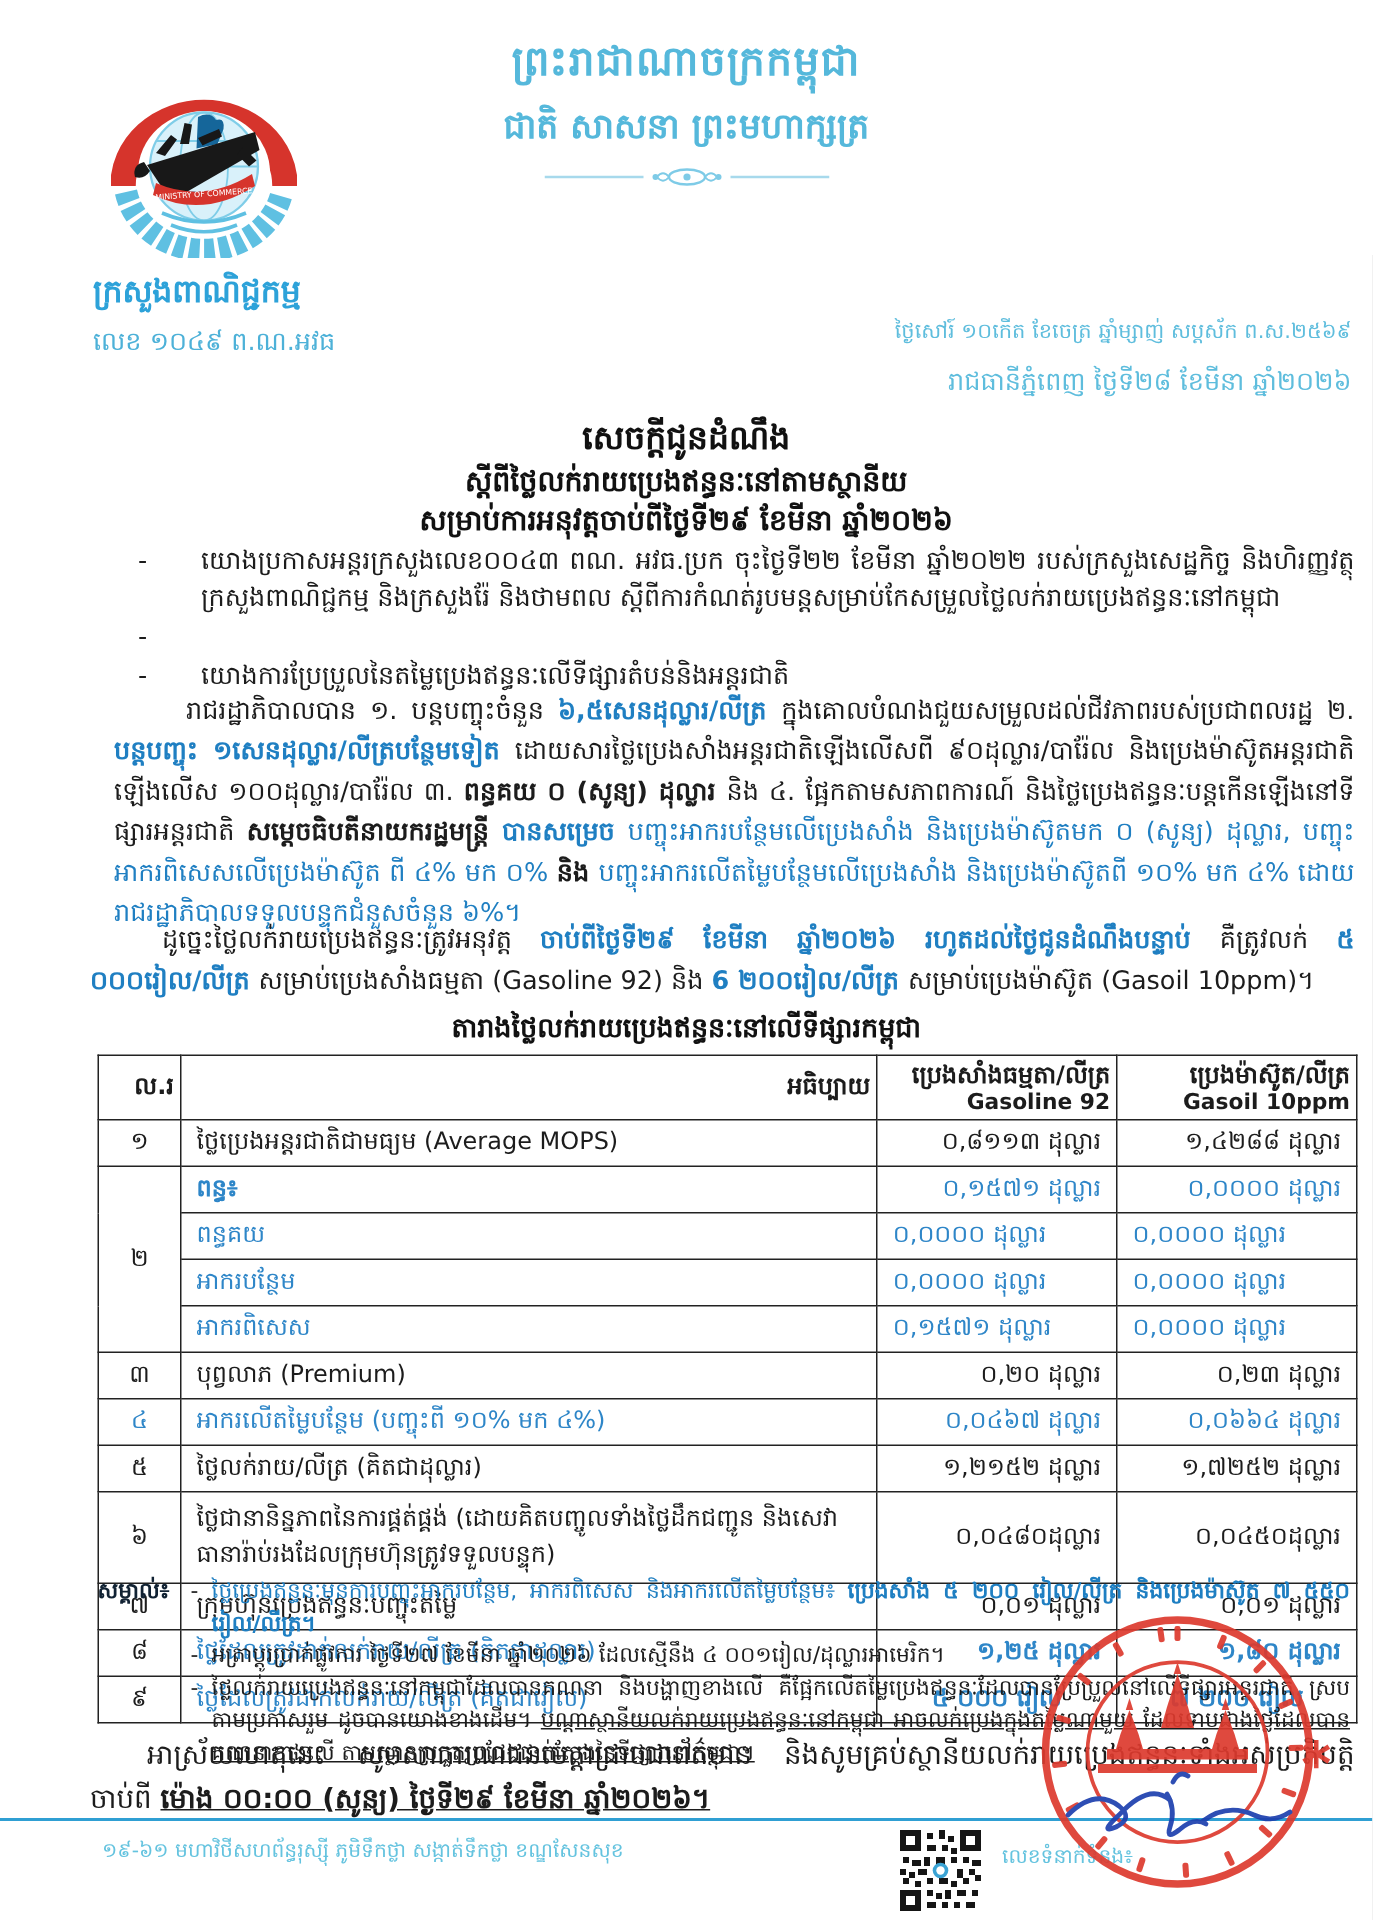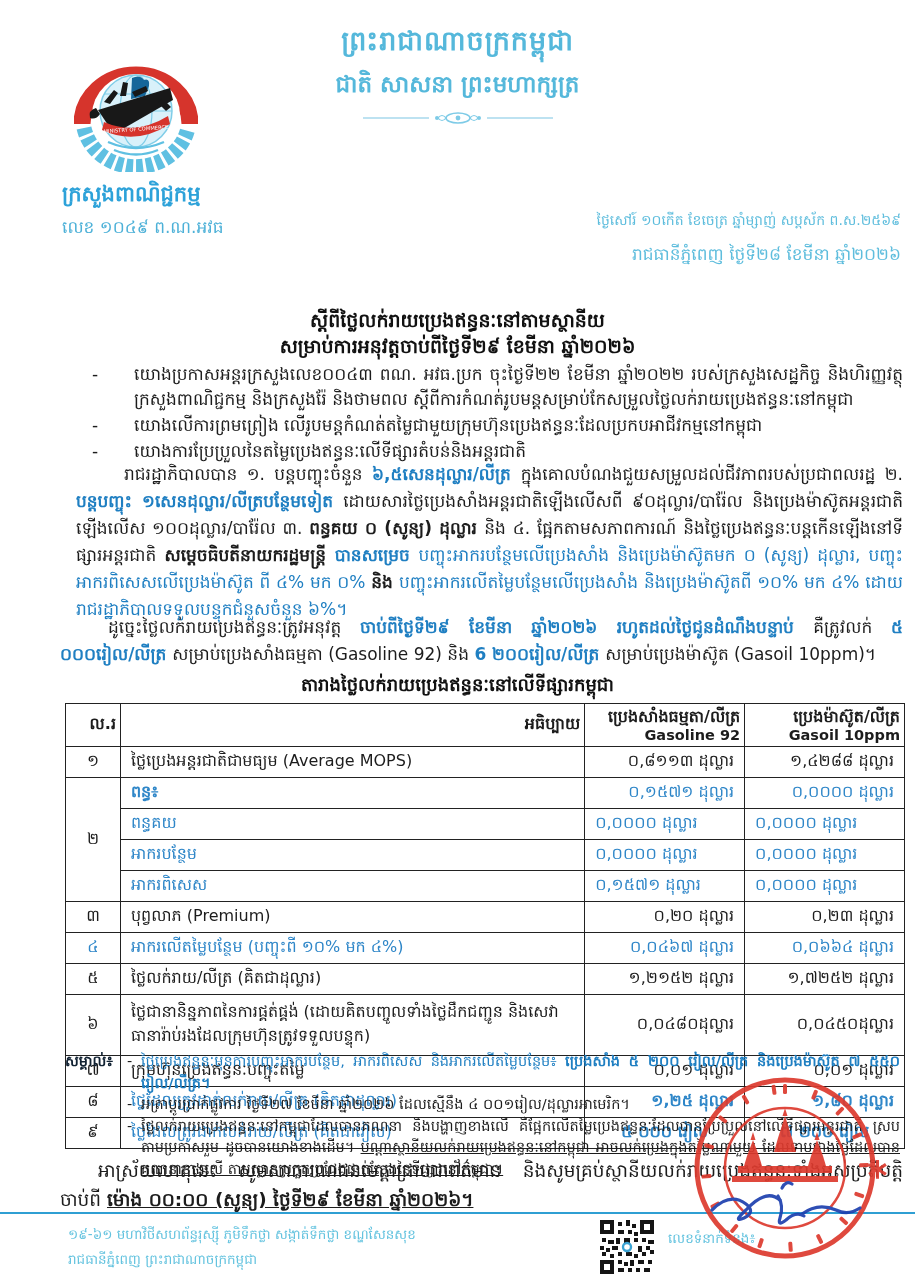--- a/index.html
+++ b/index.html
@@ -119,31 +119,31 @@
       <text x="62" y="73" text-anchor="middle" font-size="5.2" fill="#ffffff" font-family="DejaVu Sans, sans-serif" transform="rotate(-4 62 73)">MINISTRY OF COMMERCE</text>
       <path d="M34,84 q28,12 56,0 M40,92 q22,9 44,0" fill="none" stroke="#5fc0e2" stroke-width="2.4"></path>
     </svg>
   </div>
 
   <div class="abs ministry-name">ក្រសួងពាណិជ្ជកម្ម</div>
   <div class="abs doc-number">លេខ ១០៤៩ ព.ណ.អវធ</div>
   <div class="abs date-line1">ថ្ងៃសៅរ៍ ១០កើត ខែចេត្រ ឆ្នាំម្សាញ់ សប្តស័ក ព.ស.២៥៦៩</div>
   <div class="abs date-line2">រាជធានីភ្នំពេញ ថ្ងៃទី២៨ ខែមីនា ឆ្នាំ២០២៦</div>
 
+  <div class="abs center title1">សេចក្តីជូនដំណឹង</div>
   <div class="abs center title2">ស្តីពីថ្លៃលក់រាយប្រេងឥន្ធនៈនៅតាមស្ថានីយ</div>
   <div class="abs center title3">សម្រាប់ការអនុវត្តចាប់ពីថ្ងៃទី២៩ ខែមីនា ឆ្នាំ២០២៦</div>
 
   <div class="abs refs">
     <div class="ref-item">
       <span class="ref-dash">-</span>
       <span>យោងប្រកាសអន្តរក្រសួងលេខ០០៤៣ ពណ. អវធ.ប្រក ចុះថ្ងៃទី២២ ខែមីនា ឆ្នាំ២០២២ របស់ក្រសួងសេដ្ឋកិច្ច និងហិរញ្ញវត្ថុ ក្រសួងពាណិជ្ជកម្ម និងក្រសួងរ៉ែ និងថាមពល ស្តីពីការកំណត់រូបមន្តសម្រាប់កែសម្រួលថ្លៃលក់រាយប្រេងឥន្ធនៈនៅកម្ពុជា</span>
     </div>
     <div class="ref-item">
       <span class="ref-dash">-</span>
-      <span>យោងលើការព្រមព្រៀង លើរូបមន្តកំណត់តម្លៃជាមួយក្រុមហ៊ុនប្រេងឥន្ធនៈដែលប្រកបអាជីវកម្មនៅកម្ពុជា</span>
     </div>
     <div class="ref-item">
       <span class="ref-dash">-</span>
       <span>យោងការប្រែប្រួលនៃតម្លៃប្រេងឥន្ធនៈលើទីផ្សារតំបន់និងអន្តរជាតិ</span>
     </div>
   </div>
 
   <div class="abs para para1">
     <span>រាជរដ្ឋាភិបាលបាន ១. បន្តបញ្ចុះចំនួន </span><span class="bb">៦,៥សេនដុល្លារ/លីត្រ </span><span>ក្នុងគោលបំណងជួយសម្រួលដល់ជីវភាពរបស់ប្រជាពលរដ្ឋ ២. </span><span class="bb">បន្តបញ្ចុះ ១សេនដុល្លារ/លីត្របន្ថែមទៀត </span><span>ដោយសារថ្លៃប្រេងសាំងអន្តរជាតិឡើងលើសពី ៩០ដុល្លារ/បារ៉ែល និងប្រេងម៉ាស៊ូតអន្តរជាតិឡើងលើស ១០០ដុល្លារ/បារ៉ែល ៣. </span><span class="kb">ពន្ធគយ ០ (សូន្យ) ដុល្លារ </span><span>និង ៤. ផ្អែកតាមសភាពការណ៍ និងថ្លៃប្រេងឥន្ធនៈបន្តកើនឡើងនៅទីផ្សារអន្តរជាតិ </span><span class="kb">សម្តេចធិបតីនាយករដ្ឋមន្ត្រី </span><span class="bb">បានសម្រេច </span><span class="blue">បញ្ចុះអាករបន្ថែមលើប្រេងសាំង និងប្រេងម៉ាស៊ូតមក ០ (សូន្យ) ដុល្លារ, បញ្ចុះអាករពិសេសលើប្រេងម៉ាស៊ូត ពី ៤% មក ០% </span><span class="kb">និង </span><span class="blue">បញ្ចុះអាករលើតម្លៃបន្ថែមលើប្រេងសាំង និងប្រេងម៉ាស៊ូតពី ១០% មក ៤% ដោយរាជរដ្ឋាភិបាលទទួលបន្ទុកជំនួសចំនួន ៦%។</span>
   </div>
@@ -256,21 +256,20 @@
     </div>
   </div>
 
   <div class="abs closing">
     <span>អាស្រ័យហេតុនេះ សូមសាធារណជនមេត្តាជ្រាបជាព័ត៌មាន និងសូមគ្រប់ស្ថានីយលក់រាយប្រេងឥន្ធនៈទាំងអស់ប្រតិបត្តិចាប់ពី </span><span class="kb u">ម៉ោង ០០:០០ (សូន្យ) ថ្ងៃទី២៩ ខែមីនា ឆ្នាំ២០២៦។</span>
   </div>
 
   <div class="abs footer-line"></div>
   <div class="abs footer-addr">
     <div>១៩-៦១ មហាវិថីសហព័ន្ធរុស្ស៊ី ភូមិទឹកថ្លា សង្កាត់ទឹកថ្លា ខណ្ឌសែនសុខ</div>
-    <div>រាជធានីភ្នំពេញ ព្រះរាជាណាចក្រកម្ពុជា</div>
   </div>
 
   <div class="abs qr">
     <svg width="54" height="54" viewBox="0 0 27 27">
       <rect x="0" y="0" width="27" height="27" fill="#ffffff"></rect>
       <g fill="#151515">
         <rect x="0" y="0" width="7" height="7"></rect>
           <rect x="20" y="0" width="7" height="7"></rect>
           <rect x="0" y="20" width="7" height="7"></rect>
         <rect x="2" y="2" width="3" height="3" fill="#ffffff"></rect>

